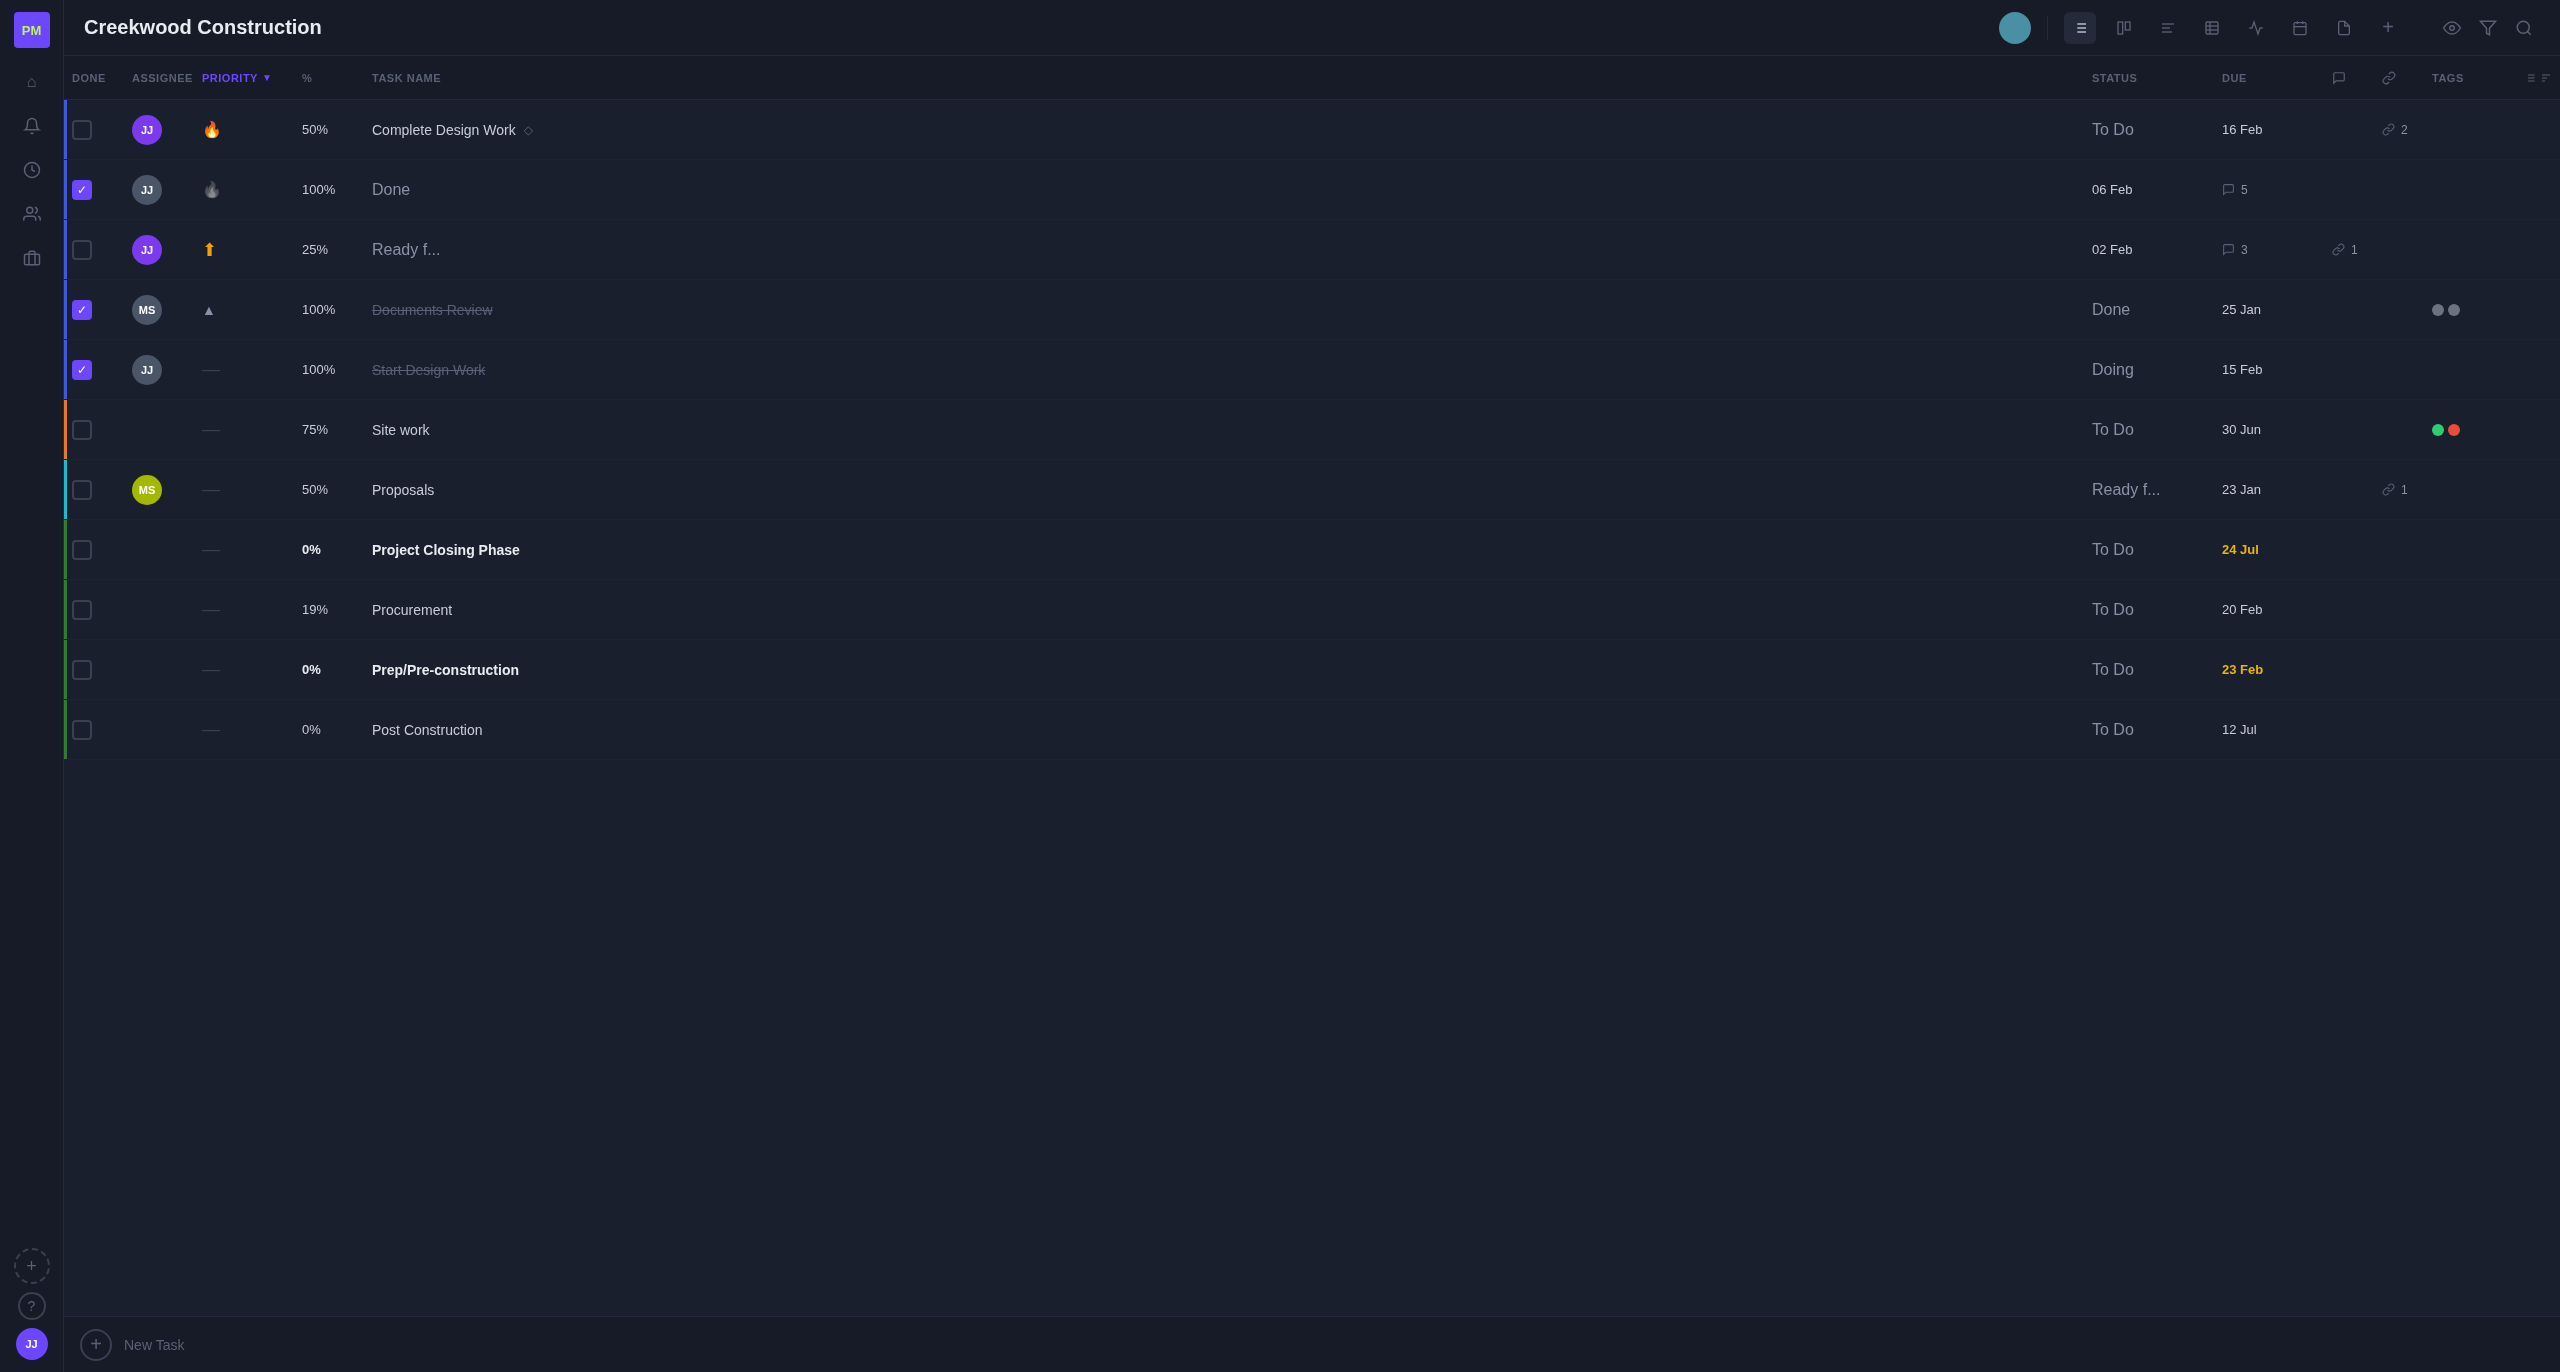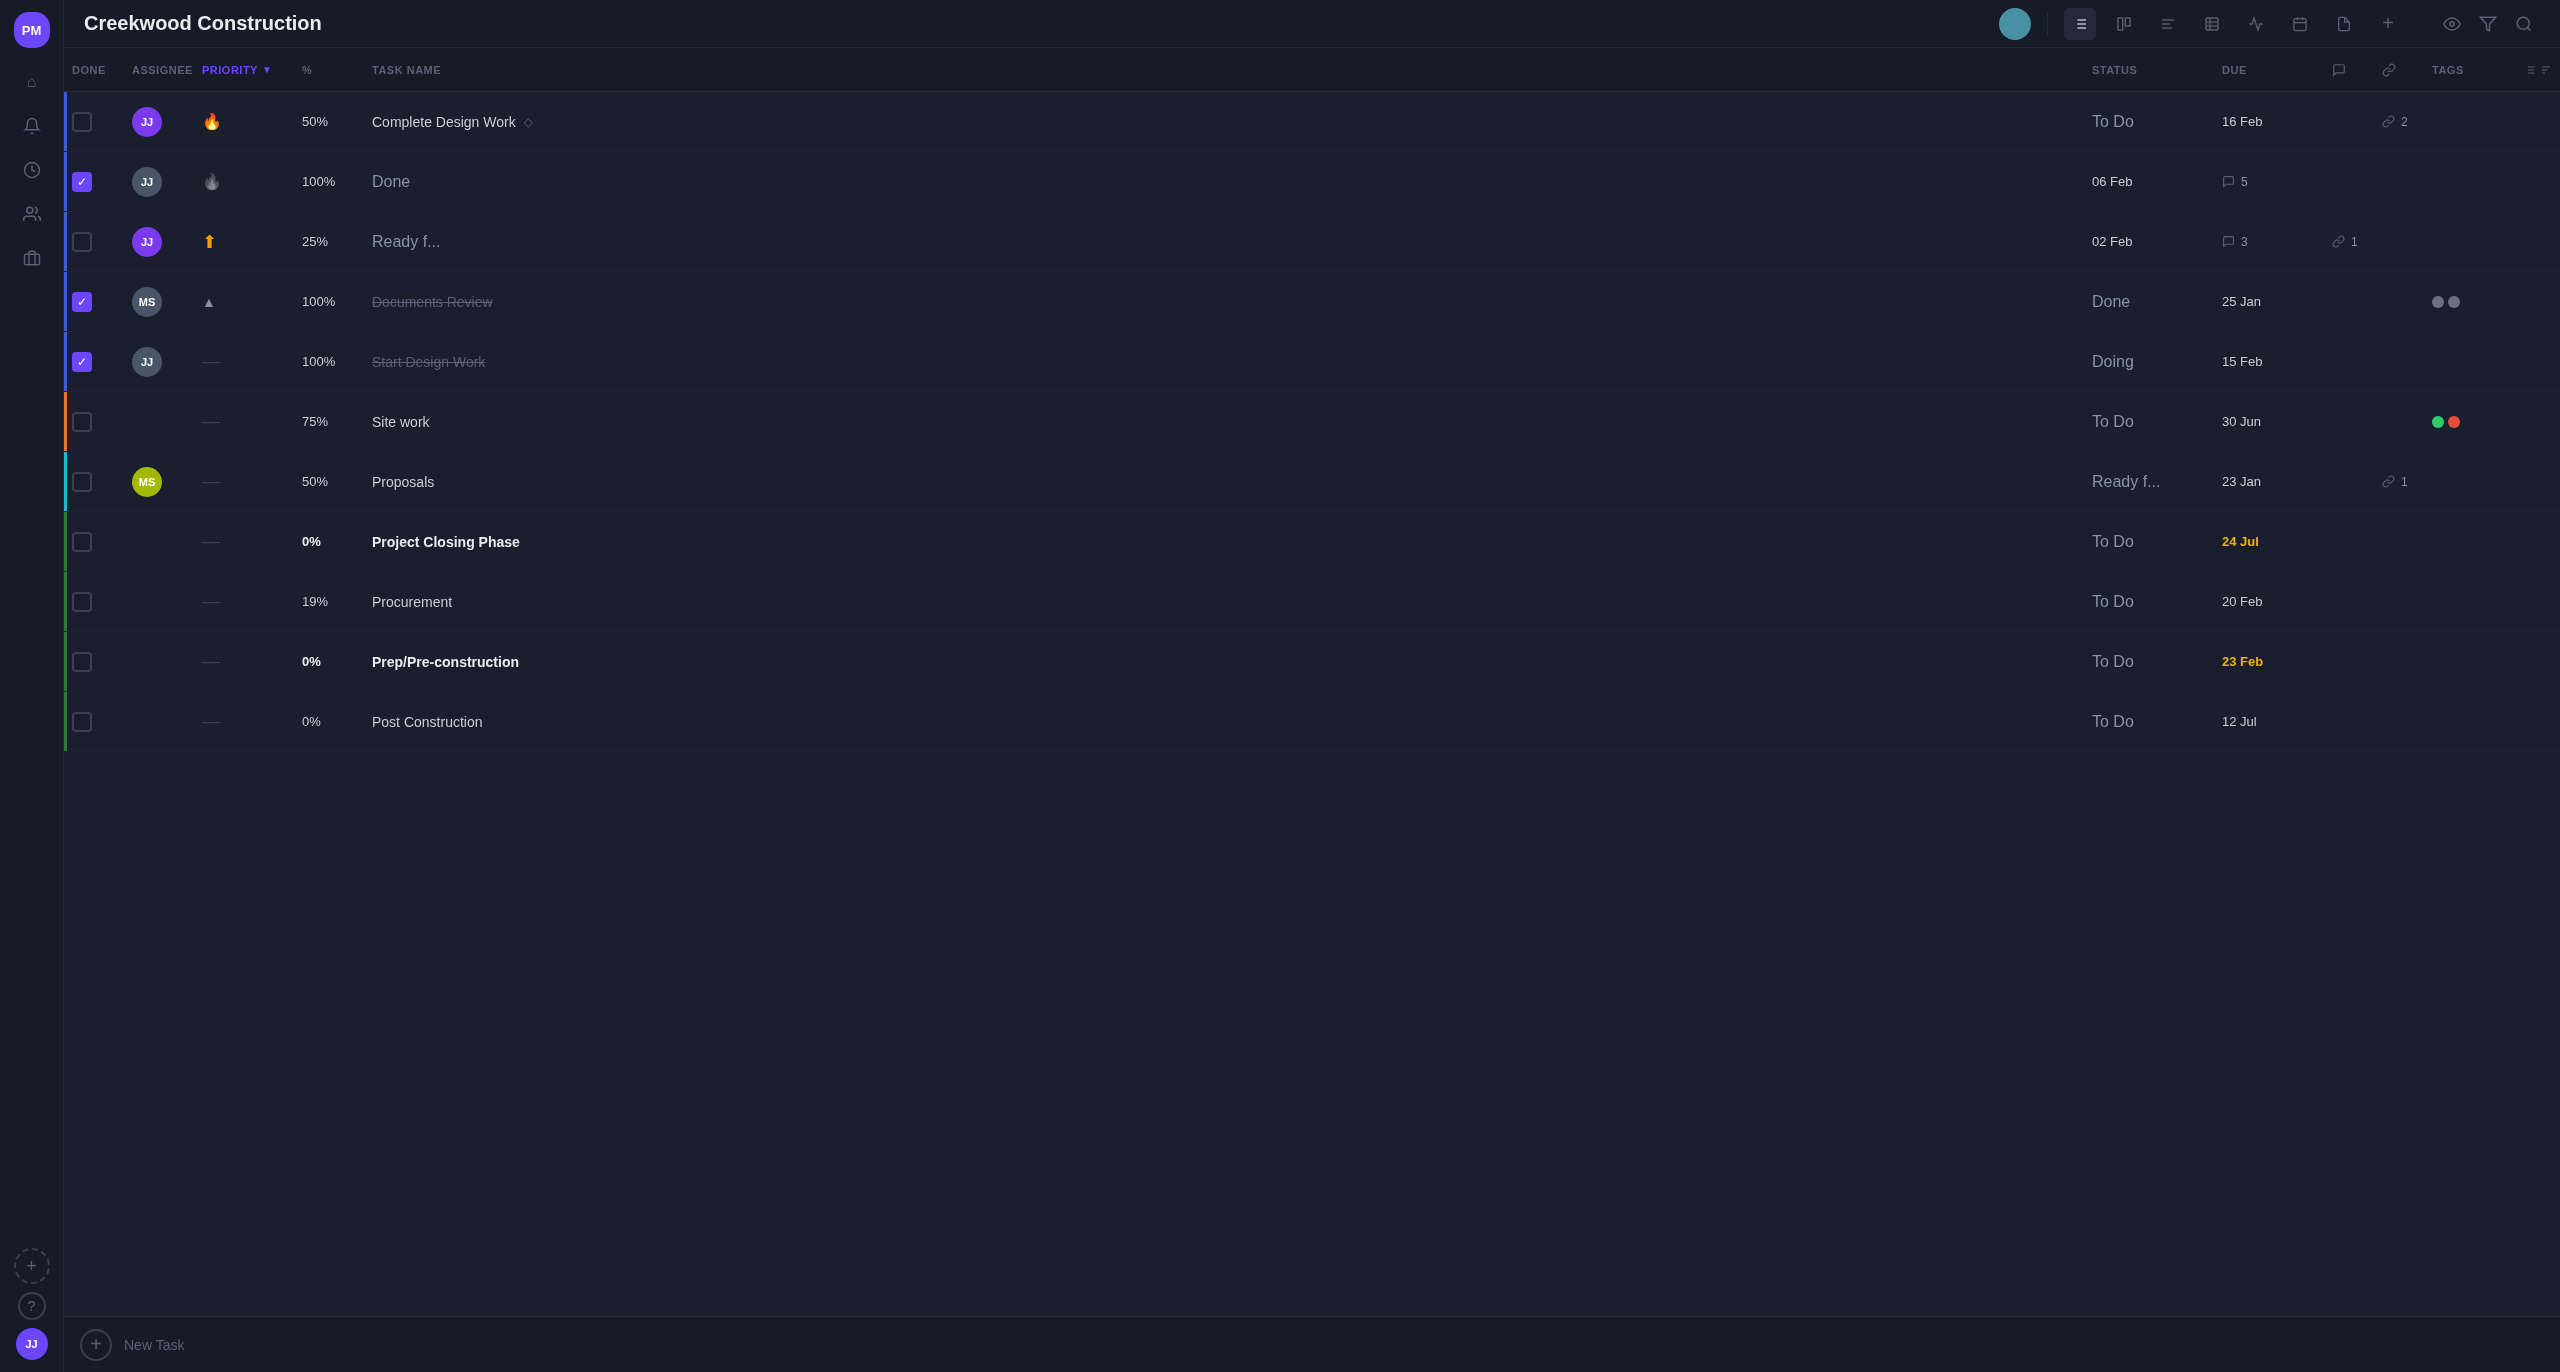--- a/index.html
+++ b/index.html
@@ -21,23 +21,23 @@
       flex-direction: column;
       align-items: center;
       padding: 12px 0;
       gap: 8px;
       border-right: 1px solid #252a3a;
       flex-shrink: 0;
     }
     .sidebar-logo {
       width: 36px; height: 36px;
       background: #6c47ff;
-      border-radius: 15px;
-      display: flex; align-items: center; justify-content: center;
-      color: #fef9c3;
+      border-radius: 4px;
+      display: flex; align-items: center; justify-content: center;
+      color: #bef264;
       font-weight: 700;
       font-size: 13px;
       margin-bottom: 8px;
     }
     .sidebar-icon {
       width: 36px; height: 36px;
       border-radius: 8px;
       display: flex; align-items: center; justify-content: center;
       color: #5a6075;
       cursor: pointer;
@@ -61,21 +61,21 @@
       color: #5a6075;
       cursor: pointer;
       font-size: 18px;
     }
 
     
     .main { flex: 1; display: flex; flex-direction: column; overflow: hidden; }
 
     
     .topbar {
-      height: 48px;
+      height: 56px;
       background: #161b27;
       display: flex;
       align-items: center;
       padding: 0 20px;
       border-bottom: 1px solid #252a3a;
       gap: 12px;
       flex-shrink: 0;
     }
     .topbar-title {
       font-size: 20px;

